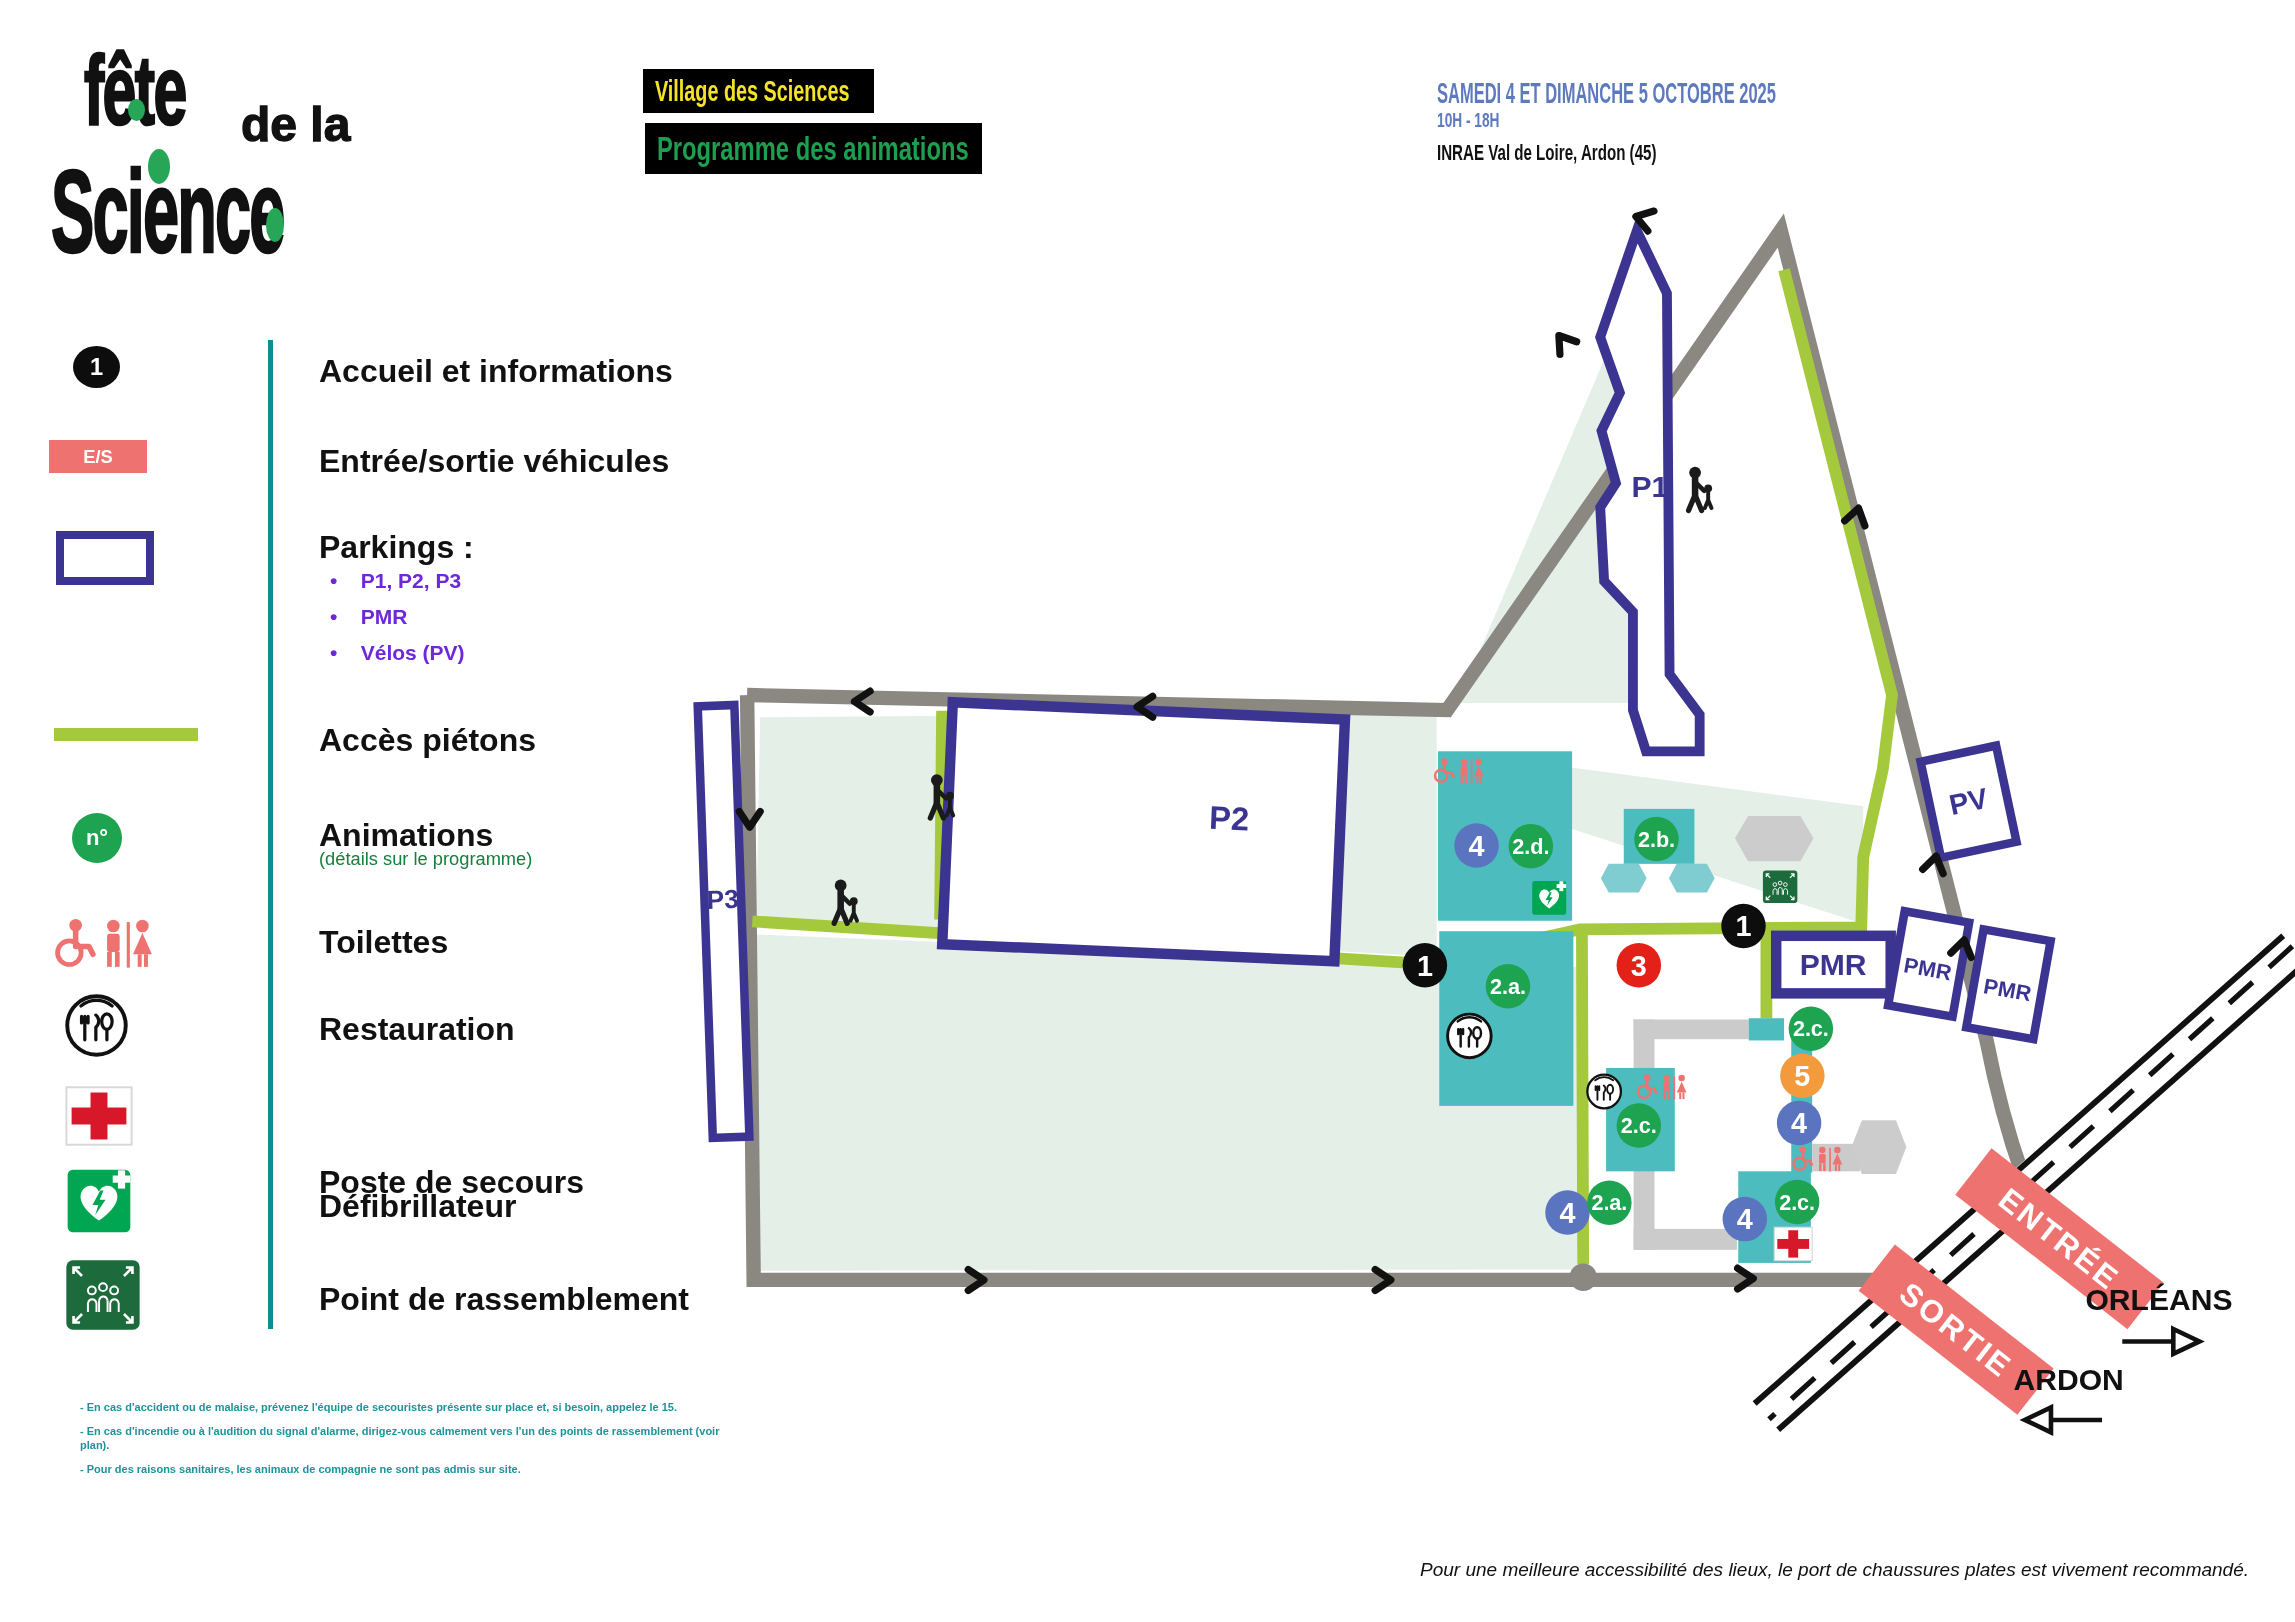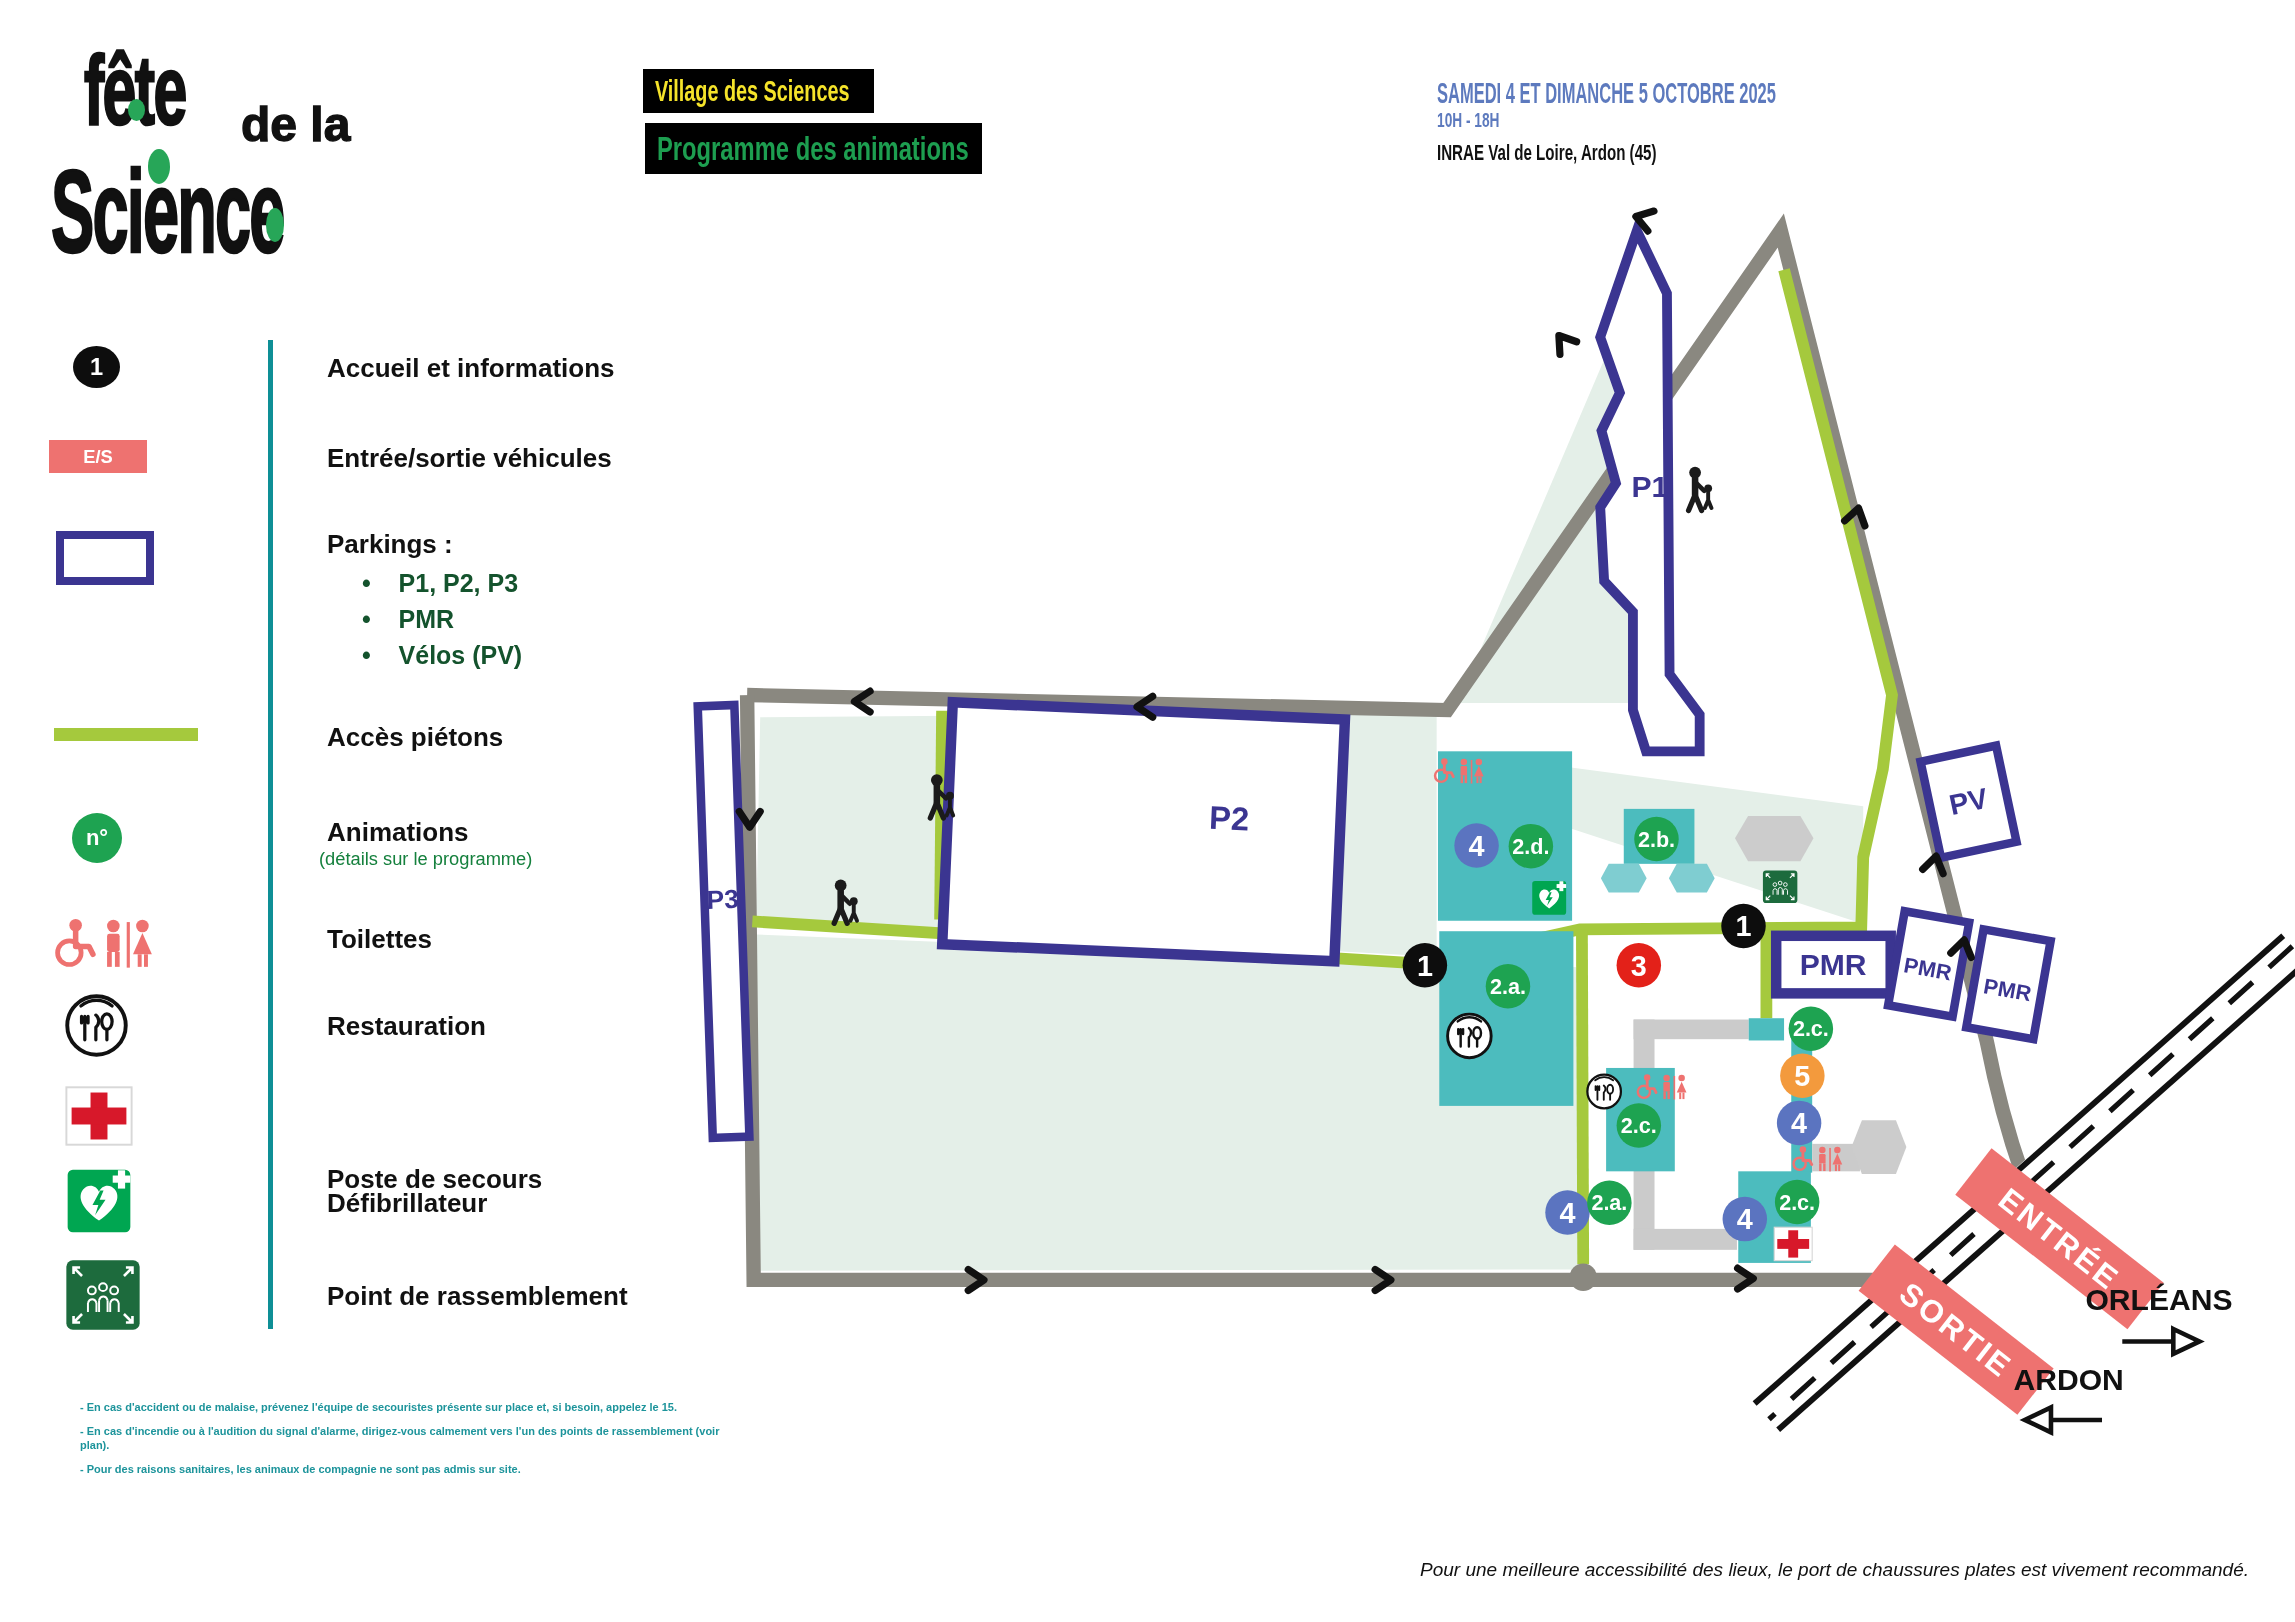--- a/index.html
+++ b/index.html
@@ -10,23 +10,23 @@
              -webkit-text-stroke:2.6px #111;transform-origin:left top;}
   .logo-dot{position:absolute;background:#27a658;border-radius:50%;}
   .title-box{position:absolute;background:#000;display:flex;align-items:center;padding:0 11.8px;
              white-space:nowrap;}
   .title-box span{font-weight:700;transform-origin:left center;display:inline-block;}
   .date-line{position:absolute;font-weight:700;color:#5d7abe;white-space:nowrap;
              transform-origin:left top;}
   .loc-line{position:absolute;font-weight:700;color:#111;white-space:nowrap;transform-origin:left top;}
   
   .leg-divider{position:absolute;left:268px;top:340px;width:5.2px;height:989px;background:#0e8f96;}
-  .leg-label{position:absolute;left:319px;font-weight:700;color:#111;font-size:26px;white-space:nowrap;margin-left:8px;}
+  .leg-label{position:absolute;left:319px;font-weight:700;color:#111;font-size:32px;white-space:nowrap;}
   .leg-sub{position:absolute;left:319px;font-weight:400;color:#15803d;font-size:18.3px;white-space:nowrap;}
-  .leg-bullet{position:absolute;left:330px;font-weight:700;color:#14532d;font-size:25px;white-space:nowrap;margin-left:32px;}
+  .leg-bullet{position:absolute;left:330px;font-weight:700;color:#6d28d9;font-size:21px;white-space:nowrap;}
   .leg-icon{position:absolute;}
   
   #safety{position:absolute;left:80px;top:1400px;width:641px;color:#1d949b;
           font-size:11px;font-weight:700;line-height:1.32;}
   #safety p{margin:0 0 9.2px 0;}
   #access-note{position:absolute;left:1420px;top:1559px;width:870px;color:#111;
                font-size:19px;font-style:italic;font-weight:500;white-space:nowrap;}
   
   #map{position:absolute;left:0;top:0;width:2295px;height:1623px;}
   text{font-family:"Liberation Sans",sans-serif;}

